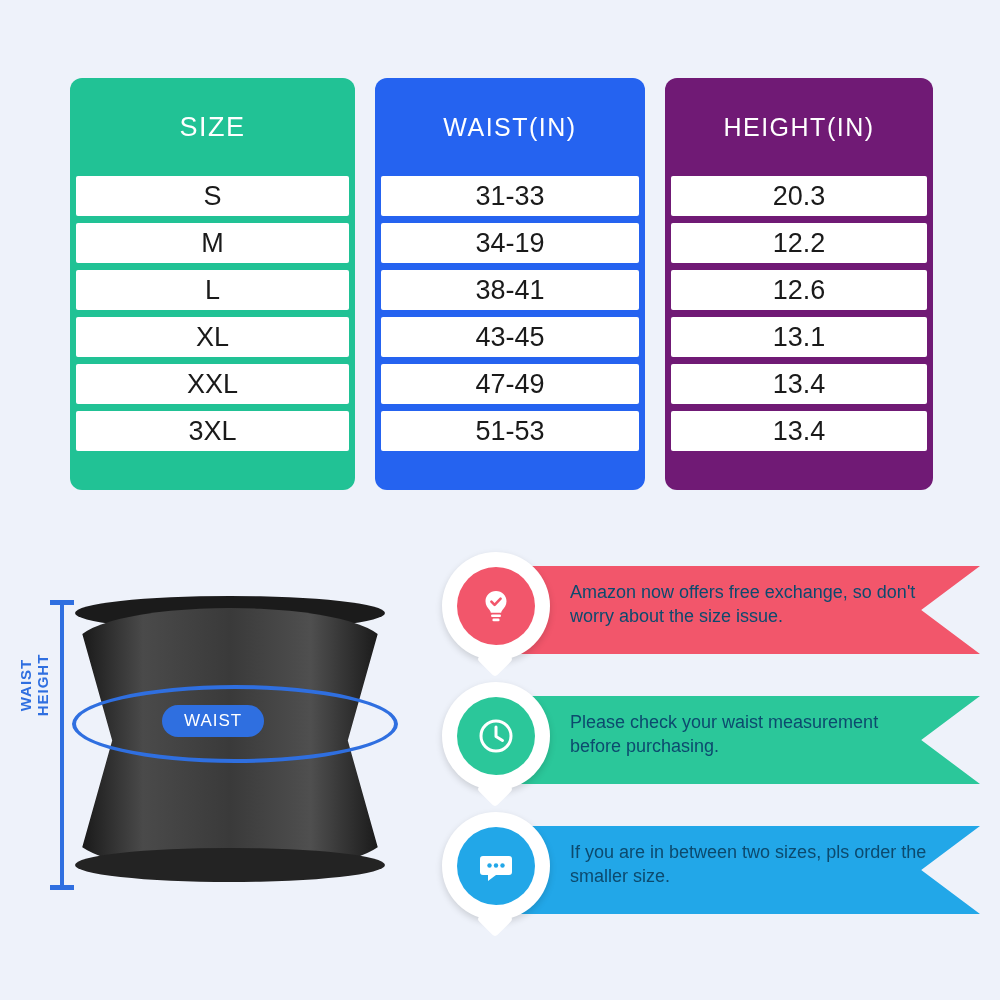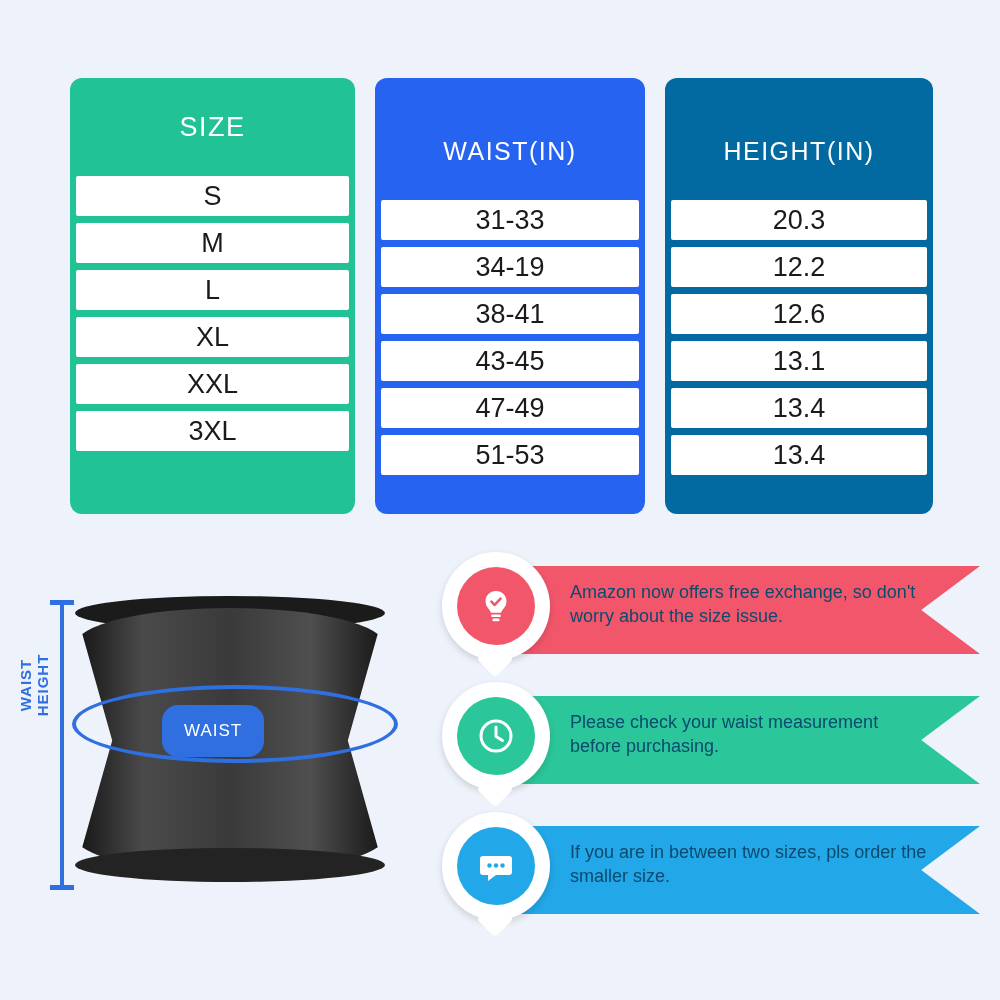--- a/index.html
+++ b/index.html
@@ -26,33 +26,33 @@
   }
   .col {
     flex: 0 0 auto;
     border-radius: 12px;
     overflow: hidden;
     position: relative;
     padding-bottom: 30px;
   }
   .col-size   { width: 285px; background: #21c295; }
   .col-waist  { width: 270px; background: #2563f0; }
-  .col-height { width: 268px; background: #0369a1; }
+  .col-height { width: 268px; background: #701a75; }
 
   .col-head {
     height: 98px;
     display: flex;
     align-items: center;
     justify-content: center;
     color: #ffffff;
     font-size: 27px;
     letter-spacing: 1.5px;
     font-weight: 400;
   }
-  .col-head.small { font-size: 25px; margin-top: 24px; }
+  .col-head.small { font-size: 25px; }
 
   .cell {
     height: 40px;
     margin: 0 6px 7px 6px;
     background: #ffffff;
     display: flex;
     align-items: center;
     justify-content: center;
     font-size: 27px;
     color: #1a1a1a;
@@ -106,21 +106,21 @@
     border-radius: 50%;
   }
   .waist-chip {
     position: absolute;
     left: 152px;
     top: 145px;
     background: #2f6fe0;
     color: #ffffff;
     font-size: 17px;
     letter-spacing: 1px;
-    padding: 16px 22px;
+    padding: 6px 22px;
     border-radius: 16px;
   }
   .height-bar {
     position: absolute;
     left: 40px;
     top: 40px;
     width: 24px;
     height: 290px;
   }
   .height-bar .line {

